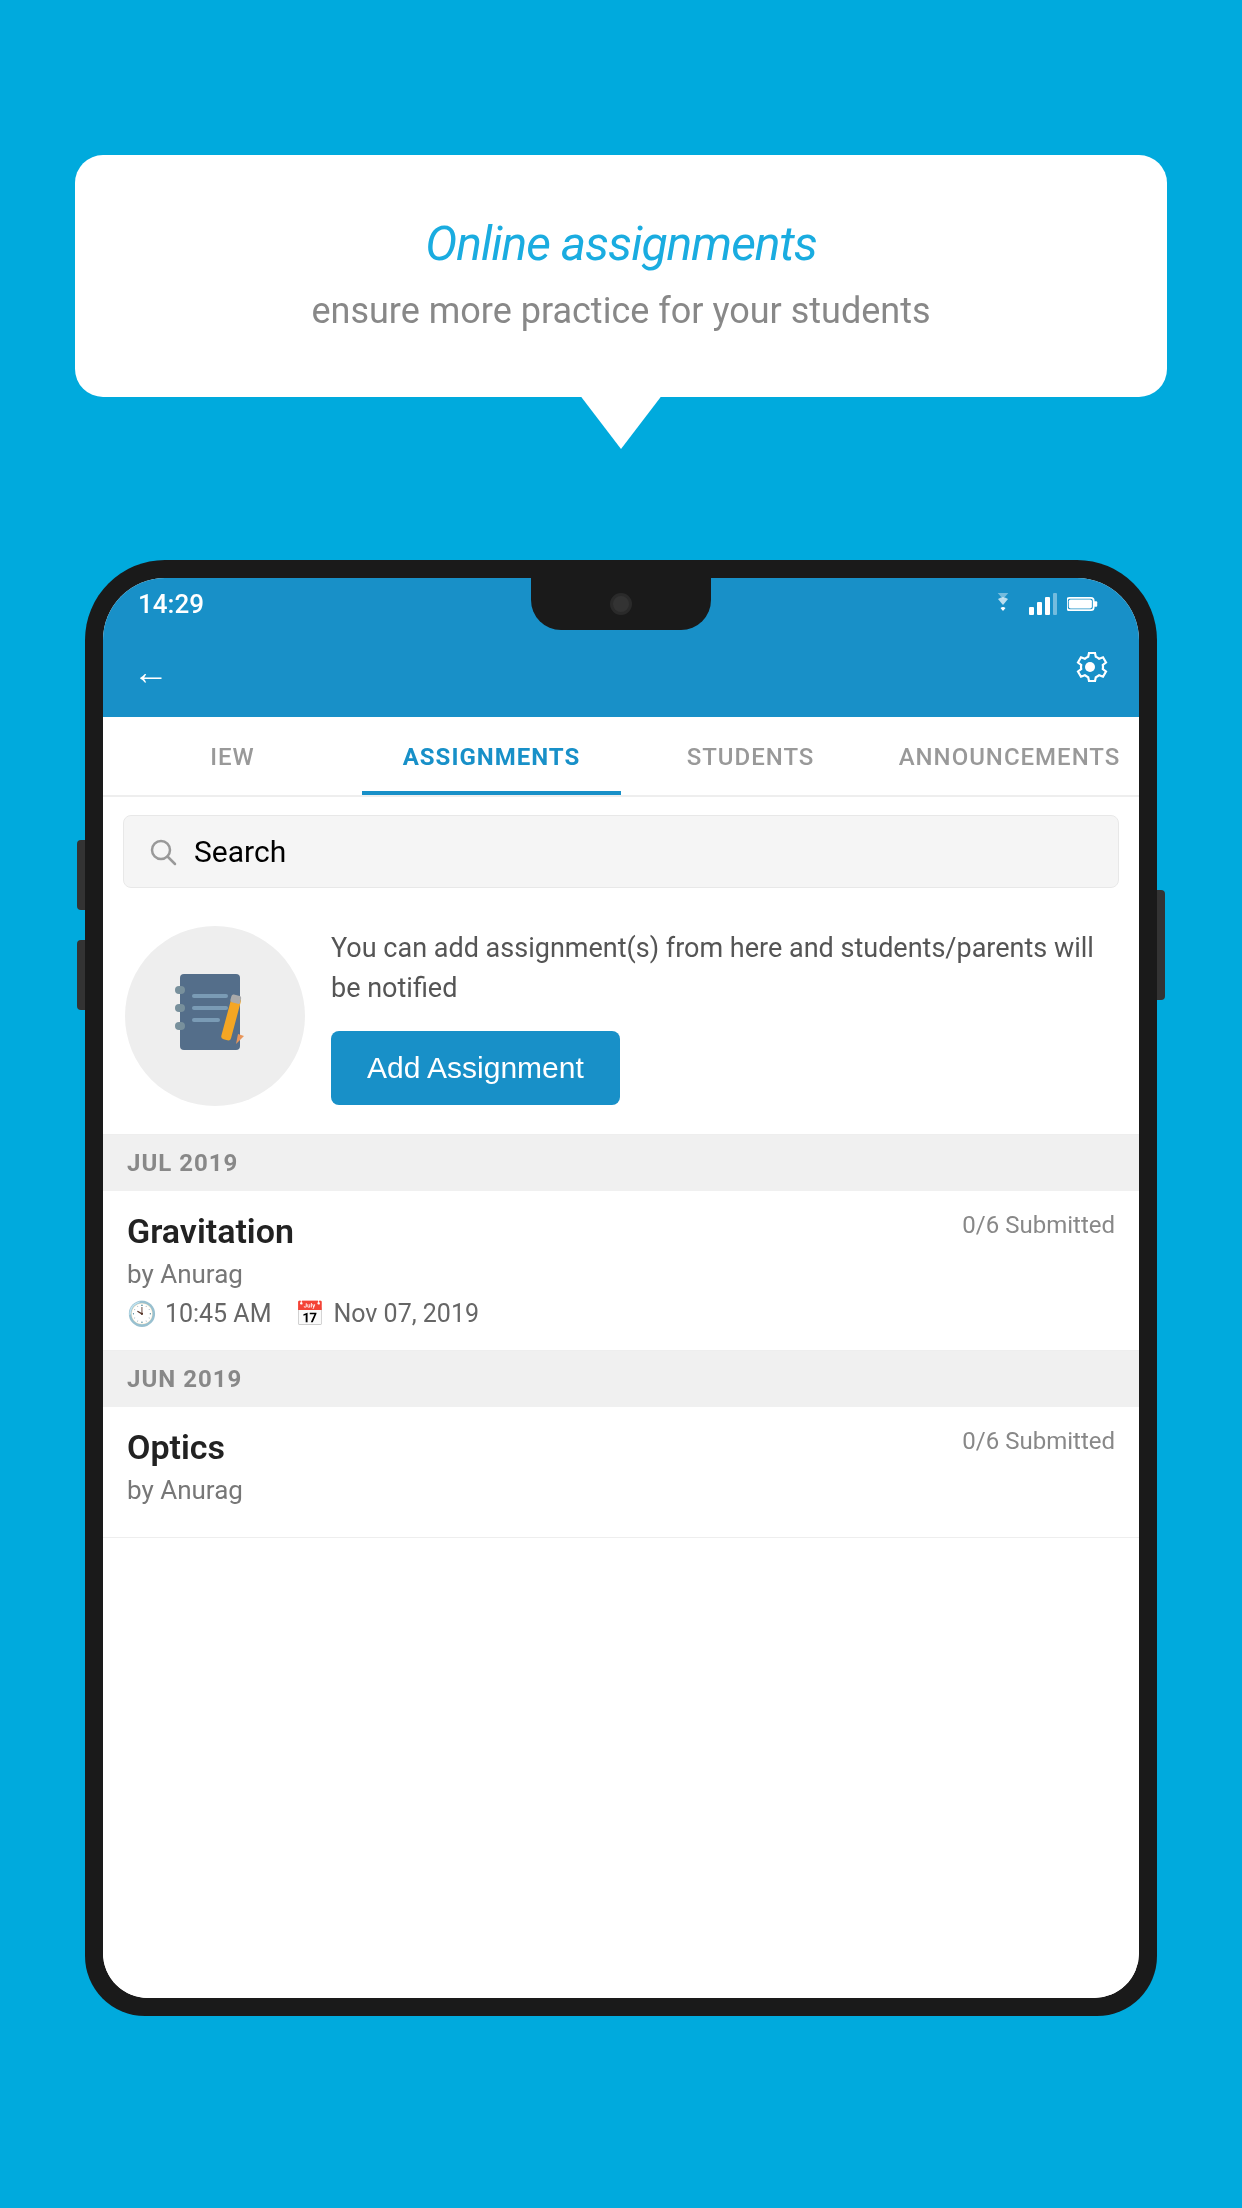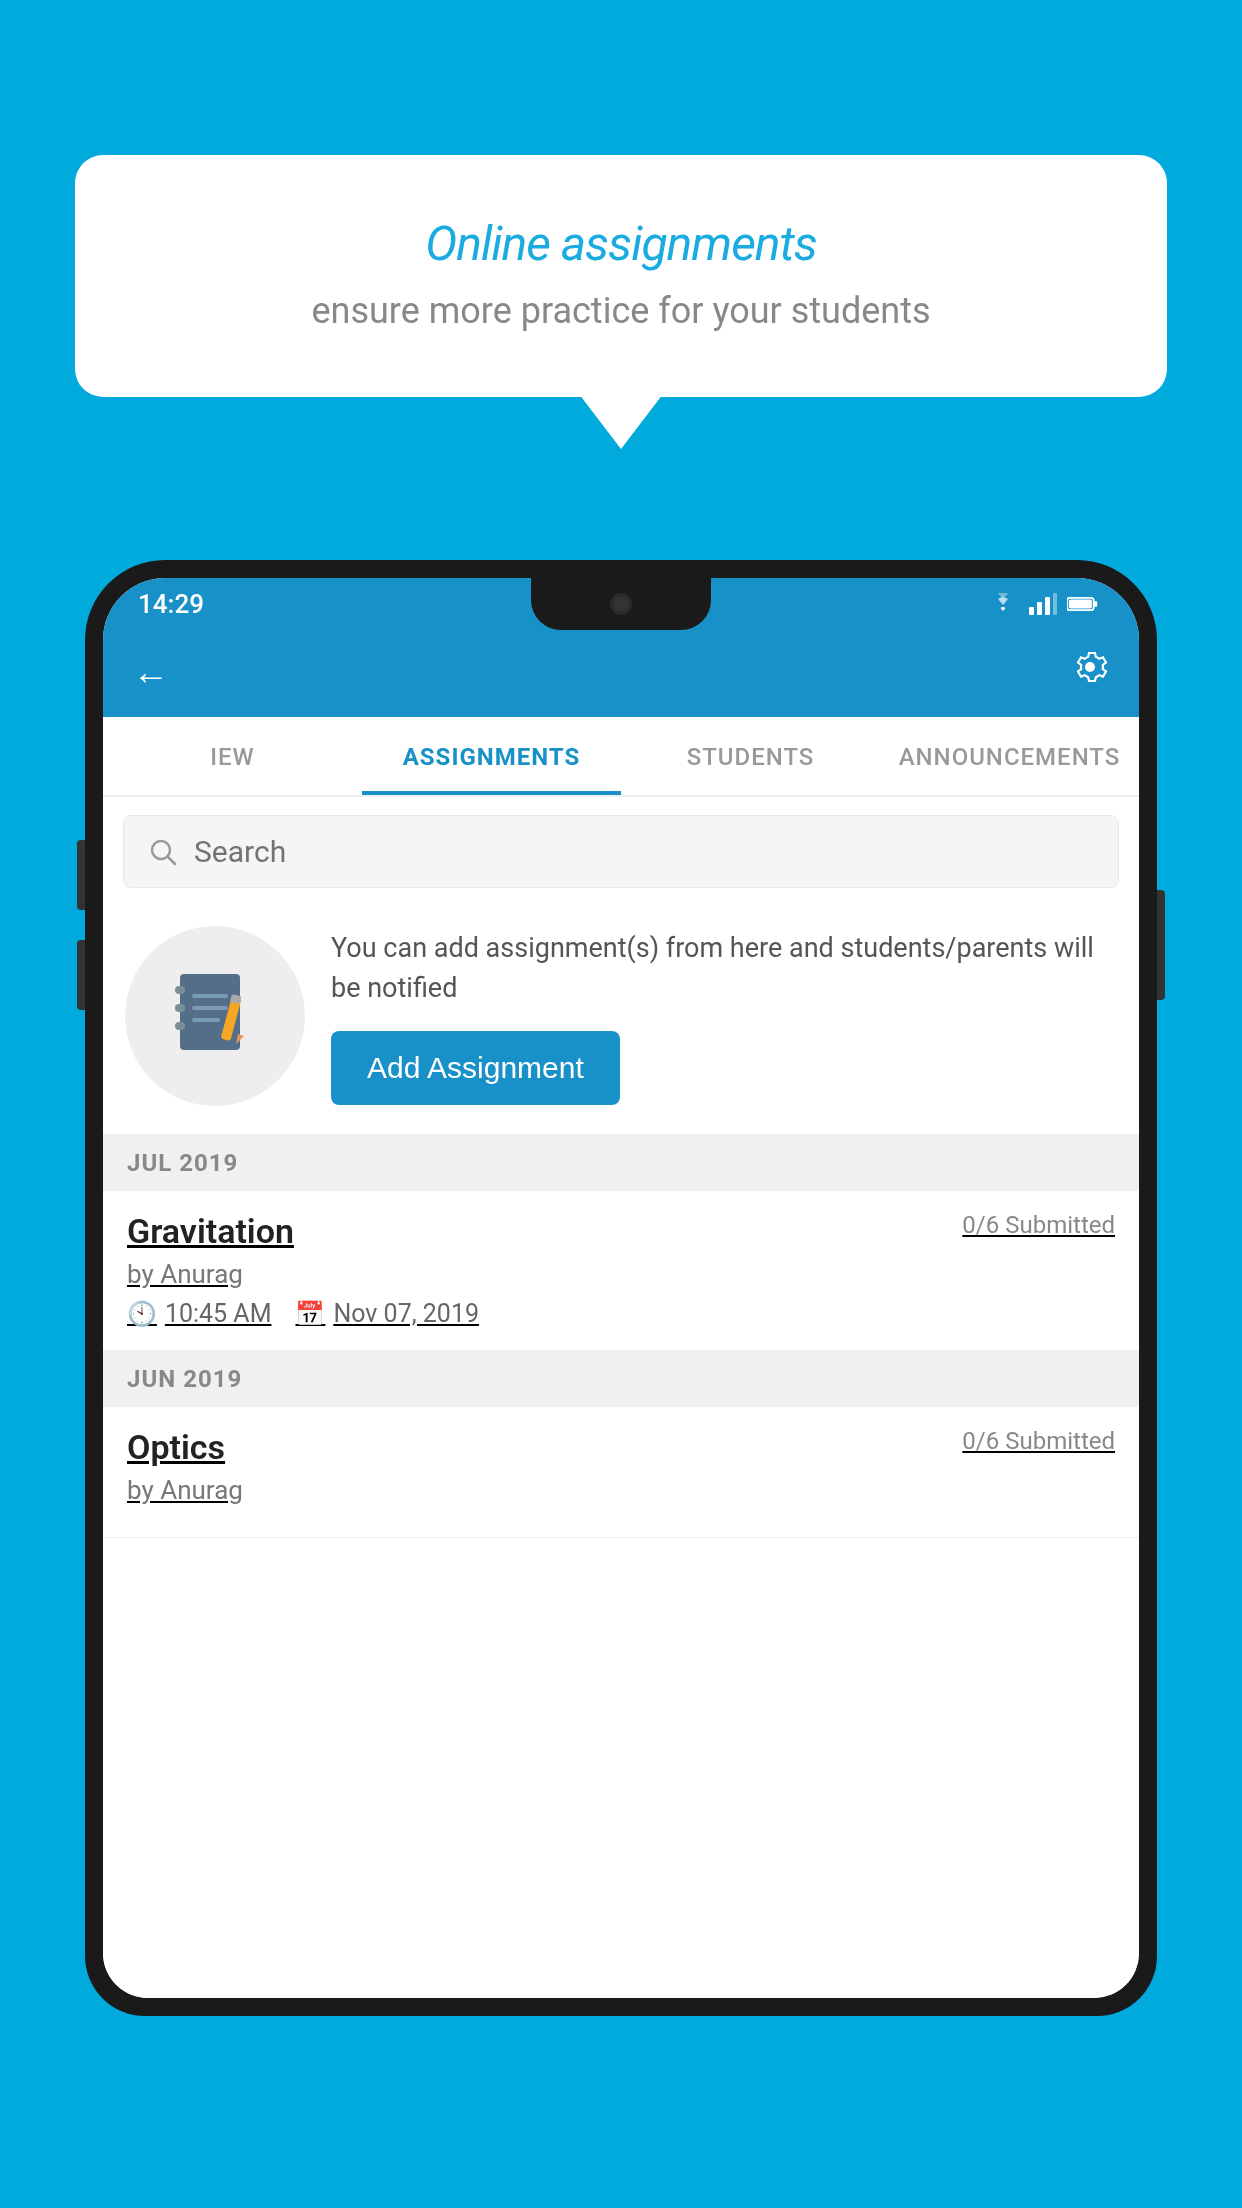--- a/index.html
+++ b/index.html
@@ -204,21 +204,21 @@
       background: #f5f5f5;
       border-radius: 8px;
       border: 1px solid #e8e8e8;
       display: flex;
       align-items: center;
       padding: 18px 24px;
       gap: 16px;
     }
 
     .search-placeholder-text {
-      color: #737373;
+      color: #000000;
       font-size: 30px;
     }
 
     
     .promo-block {
       display: flex;
       align-items: center;
       padding: 20px 22px 28px;
       gap: 26px;
       border-bottom: 1px solid #eee;
@@ -266,21 +266,20 @@
       color: #888;
       font-weight: 700;
       letter-spacing: 1px;
     }
 
     
     .assignment-item {
       padding: 20px 24px 22px;
       border-bottom: 1px solid #eee;
       background: white;
-      text-decoration: underline;
     }
 
     .assignment-header {
       display: flex;
       justify-content: space-between;
       align-items: flex-start;
       margin-bottom: 8px;
     }
 
     .assignment-title {

